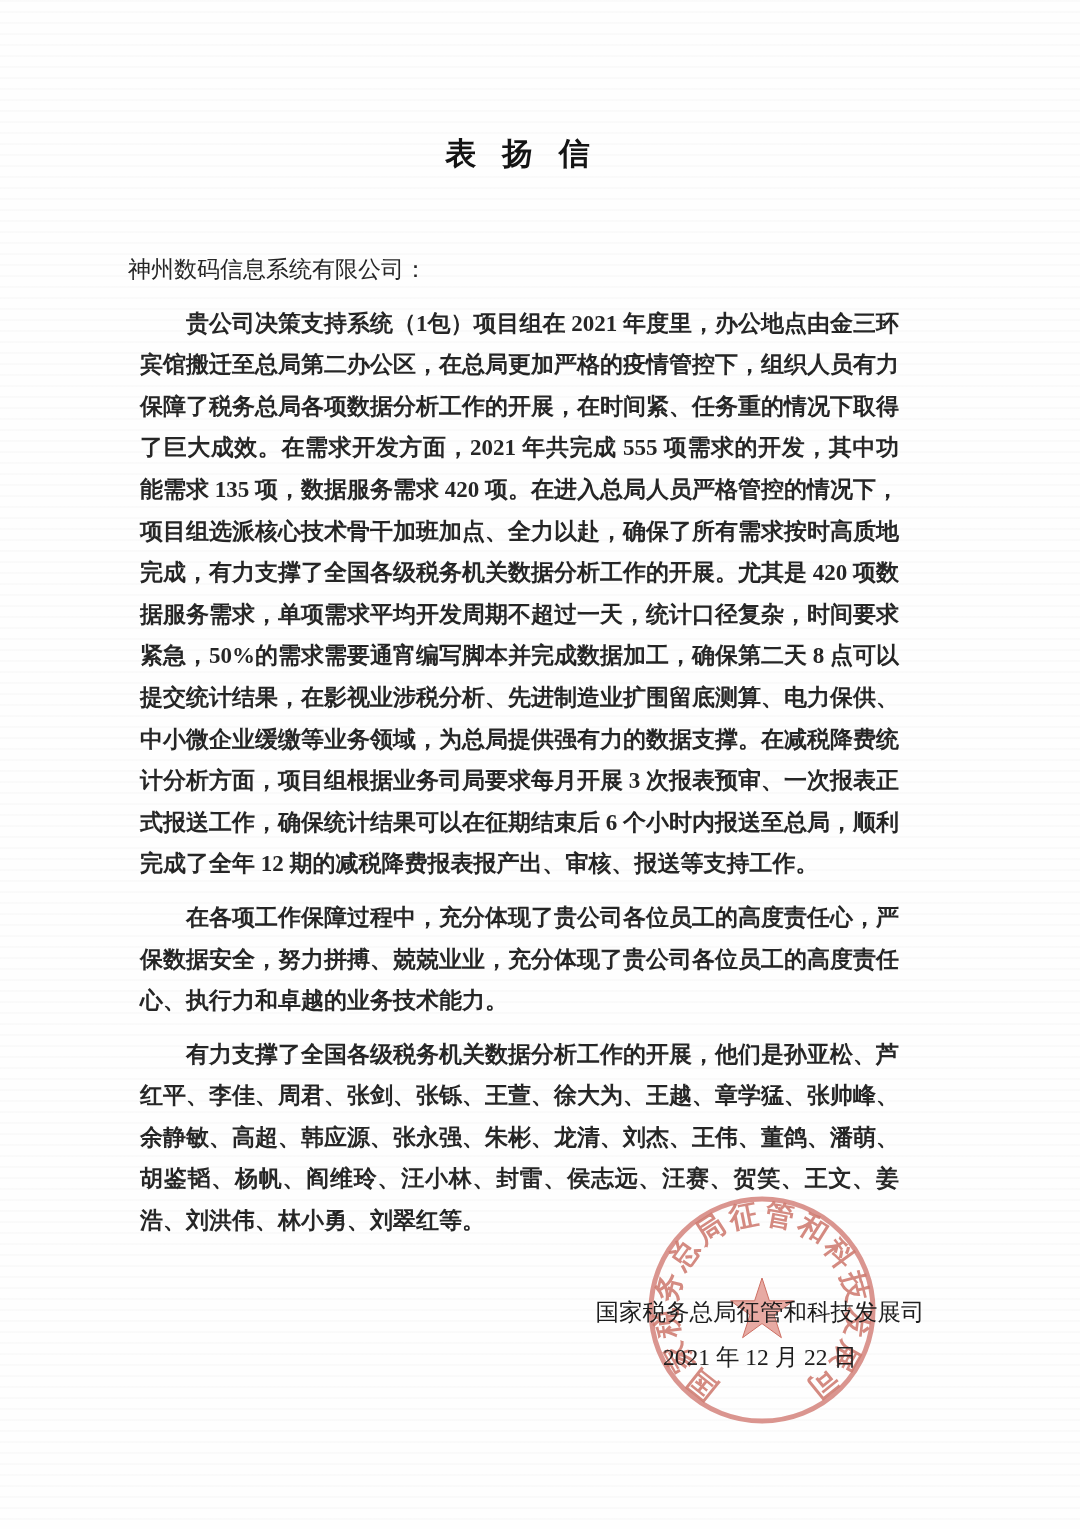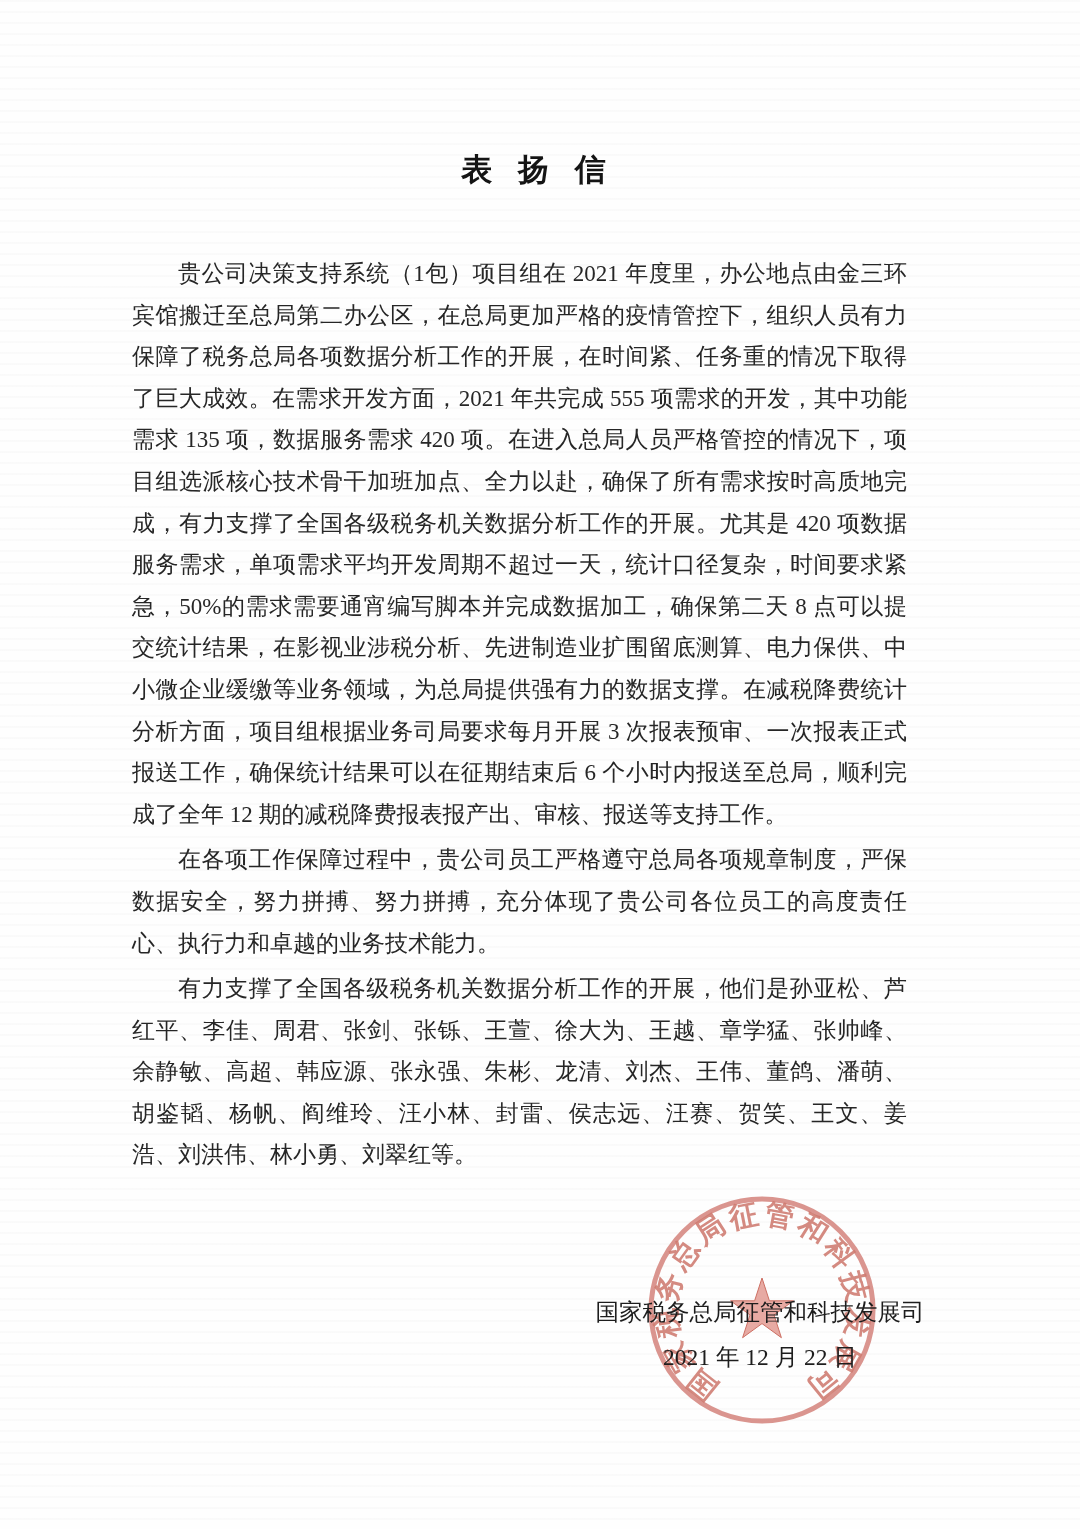--- a/index.html
+++ b/index.html
@@ -12,21 +12,21 @@
       rgba(120,120,120,0.03) 0 2px, transparent 2px 11px);
     font-family: "Liberation Serif", "DejaVu Serif", serif;
     color: #262626;
     overflow: hidden;
   }
   .title {
     position: absolute;
     top: 133px;
     left: 128px;
     width: 783px;
-    margin: 16px;
+    margin: 0;
     text-align: center;
     font-size: 31px;
     font-weight: bold;
     color: #141414;
     letter-spacing: 4px;
     word-spacing: 10px;
   }
   .body-text {
     position: absolute;
     left: 128px;
@@ -34,22 +34,23 @@
     width: 783px;
     font-size: 23px;
     line-height: 41.6px;
     text-align: justify;
   }
   .salutation {
     margin: 0 0 8px 0;
     text-align: left;
   }
   .para {
-    margin: 4px;
+    margin: 12px;
     text-indent: 2em;
+    font-weight: bold;
   }
   .sign-block {
     position: absolute;
     left: 550px;
     top: 1290px;
     width: 420px;
     text-align: center;
     font-size: 23.5px;
     line-height: 45px;
     color: #1d1d1d;
@@ -73,22 +74,23 @@
   }
 </style>
 </head>
 <body>
 
 <div class="page">
 
   <h1 class="title">表 扬 信</h1>
 
   <div class="body-text">
+    <div class="salutation">神州数码信息系统有限公司：</div>
     <p class="para">贵公司决策支持系统（1包）项目组在 2021 年度里，办公地点由金三环宾馆搬迁至总局第二办公区，在总局更加严格的疫情管控下，组织人员有力保障了税务总局各项数据分析工作的开展，在时间紧、任务重的情况下取得了巨大成效。在需求开发方面，2021 年共完成 555 项需求的开发，其中功能需求 135 项，数据服务需求 420 项。在进入总局人员严格管控的情况下，项目组选派核心技术骨干加班加点、全力以赴，确保了所有需求按时高质地完成，有力支撑了全国各级税务机关数据分析工作的开展。尤其是 420 项数据服务需求，单项需求平均开发周期不超过一天，统计口径复杂，时间要求紧急，50%的需求需要通宵编写脚本并完成数据加工，确保第二天 8 点可以提交统计结果，在影视业涉税分析、先进制造业扩围留底测算、电力保供、中小微企业缓缴等业务领域，为总局提供强有力的数据支撑。在减税降费统计分析方面，项目组根据业务司局要求每月开展 3 次报表预审、一次报表正式报送工作，确保统计结果可以在征期结束后 6 个小时内报送至总局，顺利完成了全年 12 期的减税降费报表报产出、审核、报送等支持工作。</p>
-    <p class="para">在各项工作保障过程中，贵公司员工严格遵守总局各项规章制度，严保数据安全，努力拼搏、努力拼搏，充分体现了贵公司各位员工的高度责任心、执行力和卓越的业务技术能力。</p>
+    <p class="para">在各项工作保障过程中，充分体现了贵公司各位员工的高度责任心，严保数据安全，努力拼搏、兢兢业业，充分体现了贵公司各位员工的高度责任心、执行力和卓越的业务技术能力。</p>
     <p class="para">有力支撑了全国各级税务机关数据分析工作的开展，他们是孙亚松、芦红平、李佳、周君、张剑、张铄、王萱、徐大为、王越、章学猛、张帅峰、余静敏、高超、韩应源、张永强、朱彬、龙清、刘杰、王伟、董鸽、潘萌、胡鉴韬、杨帆、阎维玲、汪小林、封雷、侯志远、汪赛、贺笑、王文、姜浩、刘洪伟、林小勇、刘翠红等。</p>
   </div>
 
   <svg class="seal" viewBox="0 0 256 256" xmlns="http://www.w3.org/2000/svg">
     <defs>
       <path id="sealArc" d="M 91.7 205.9 A 86 86 0 1 1 164.3 205.9" fill="none"></path>
     </defs>
     <circle class="seal-ring" cx="128" cy="128" r="111" stroke="#d4837b"></circle>
     <polygon class="seal-star" points="128,96 135.4,118.8 159.4,118.8 140,132.9 147.4,155.7 128,141.6 108.6,155.7 116,132.9 96.6,118.8 120.6,118.8" fill="#dd8a80"></polygon>
     <text class="seal-text" fill="#cf7b70">

